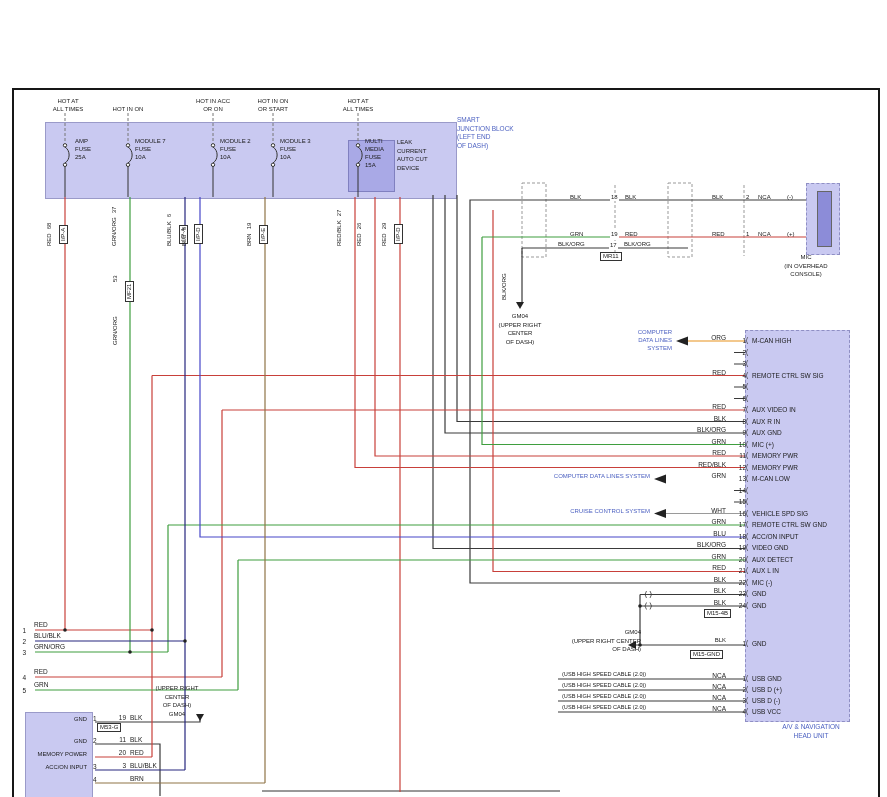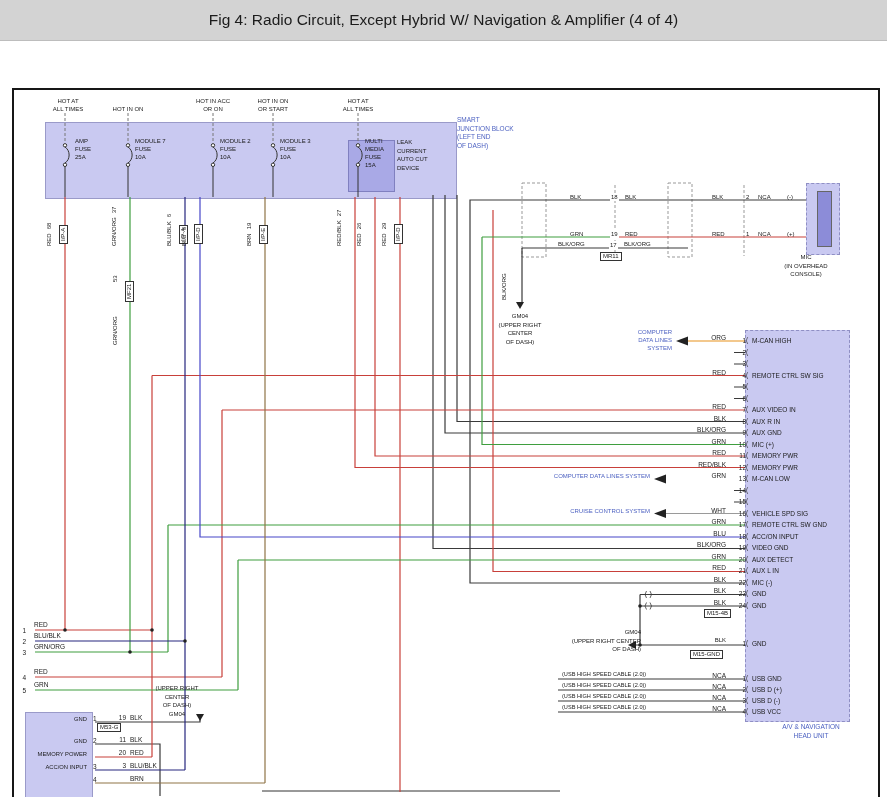--- a/index.html
+++ b/index.html
@@ -79,23 +79,20 @@
   .hu-name{position:absolute;left:92px;top:0;white-space:nowrap;}
   
   .usb-row{position:absolute;left:660px;width:190px;height:9px;top:calc(675px + var(--i)*11px);}
   .usb-cable{position:absolute;left:-98px;top:-5px;font-size:5.6px;white-space:nowrap;}
 </style>
 </head>
 <body>
 
 <div class="canvas">
 
-  <header class="titlebar">
-    <span>Fig 4: Radio Circuit, Except Hybrid W/ Navigation &amp; Amplifier (4 of 4)</span>
-  </header>
 
   <div class="frame"></div>
 
   <div class="pbox sjb-box"></div>
   <div class="pbox mm-box"></div>
   <div class="pbox hu-box"></div>
   <div class="pbox mic-box"></div>
   <div class="pbox mic-el"></div>
   <div class="pbox bb-box"></div>
 

